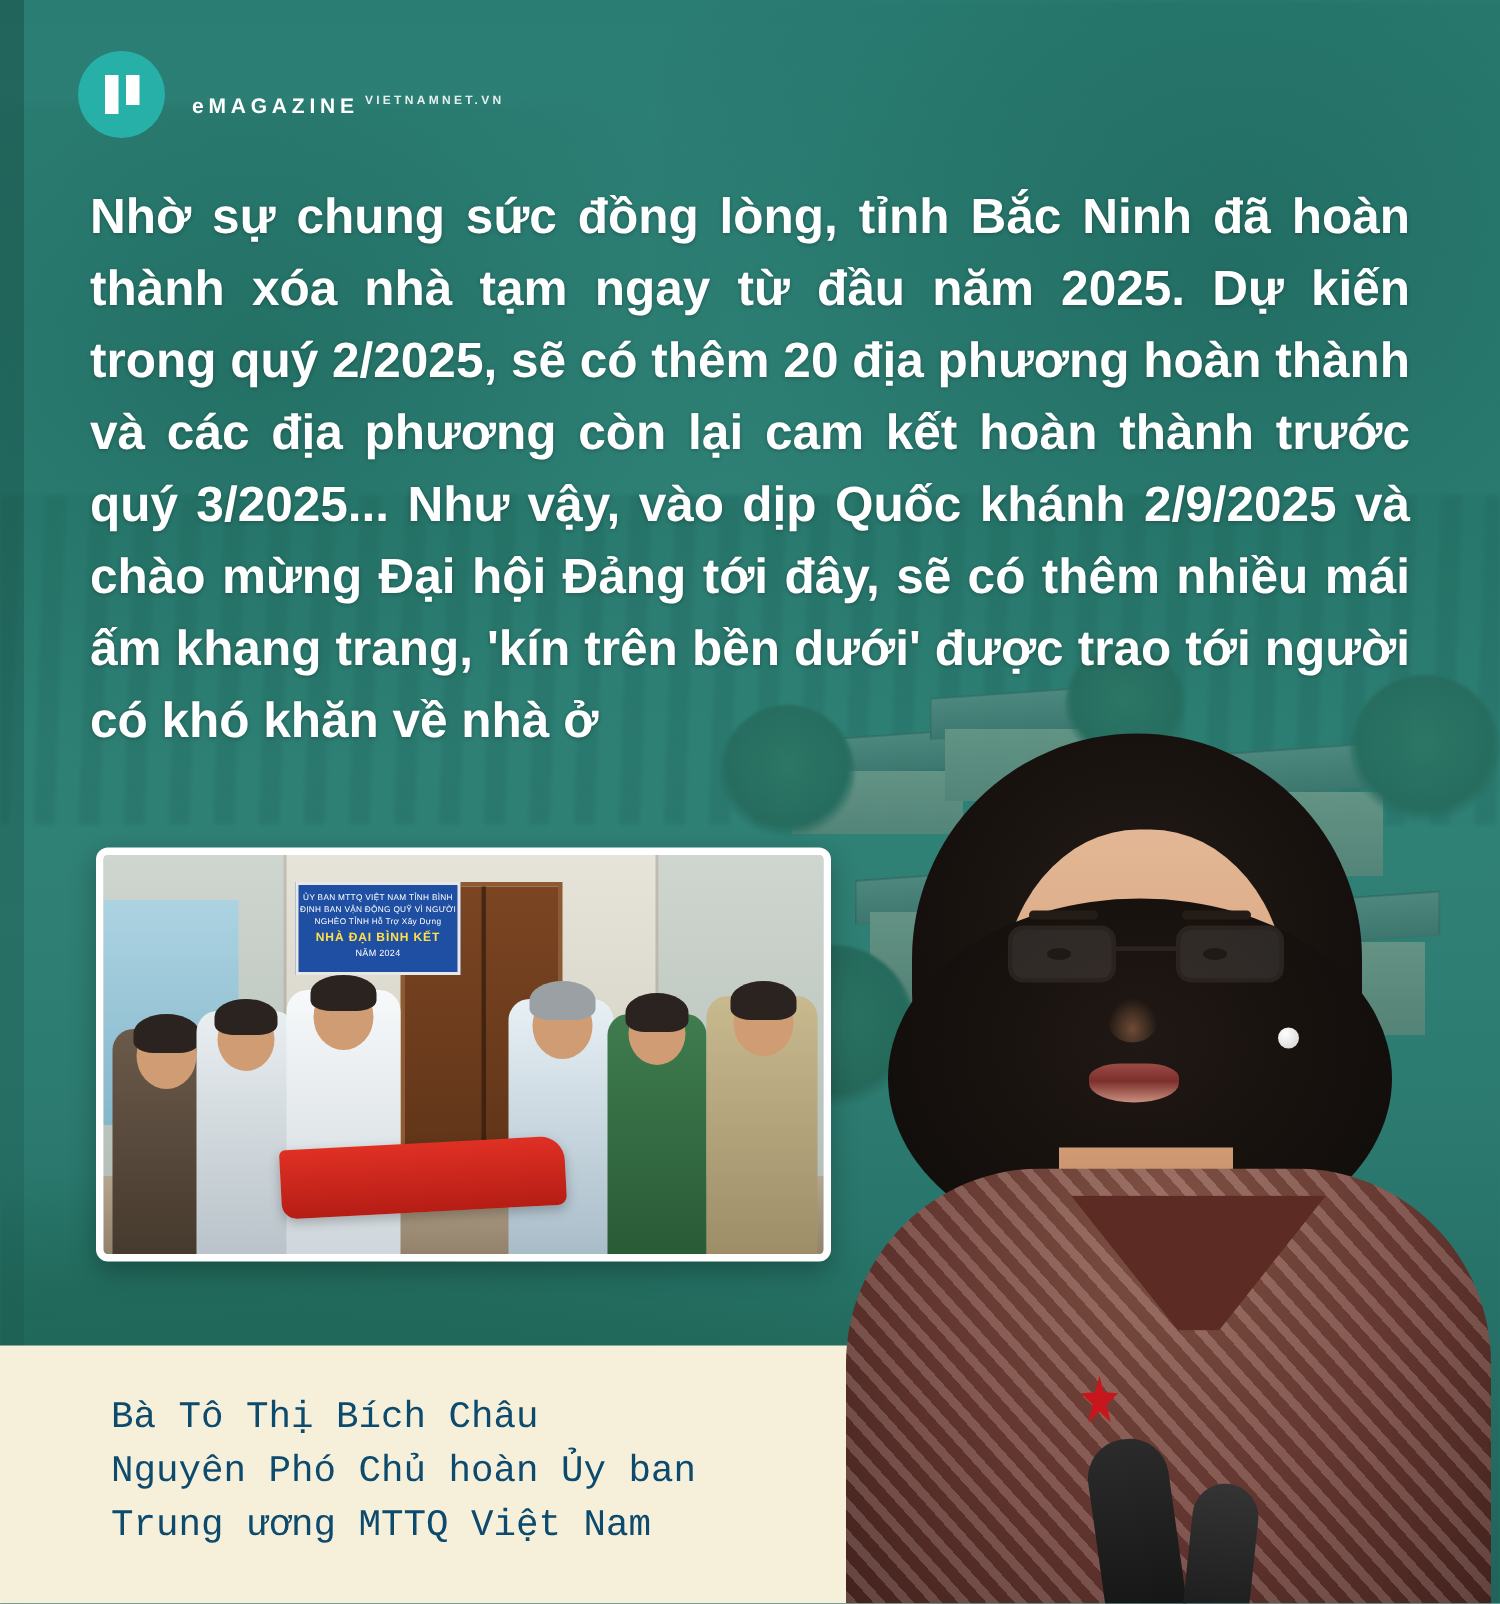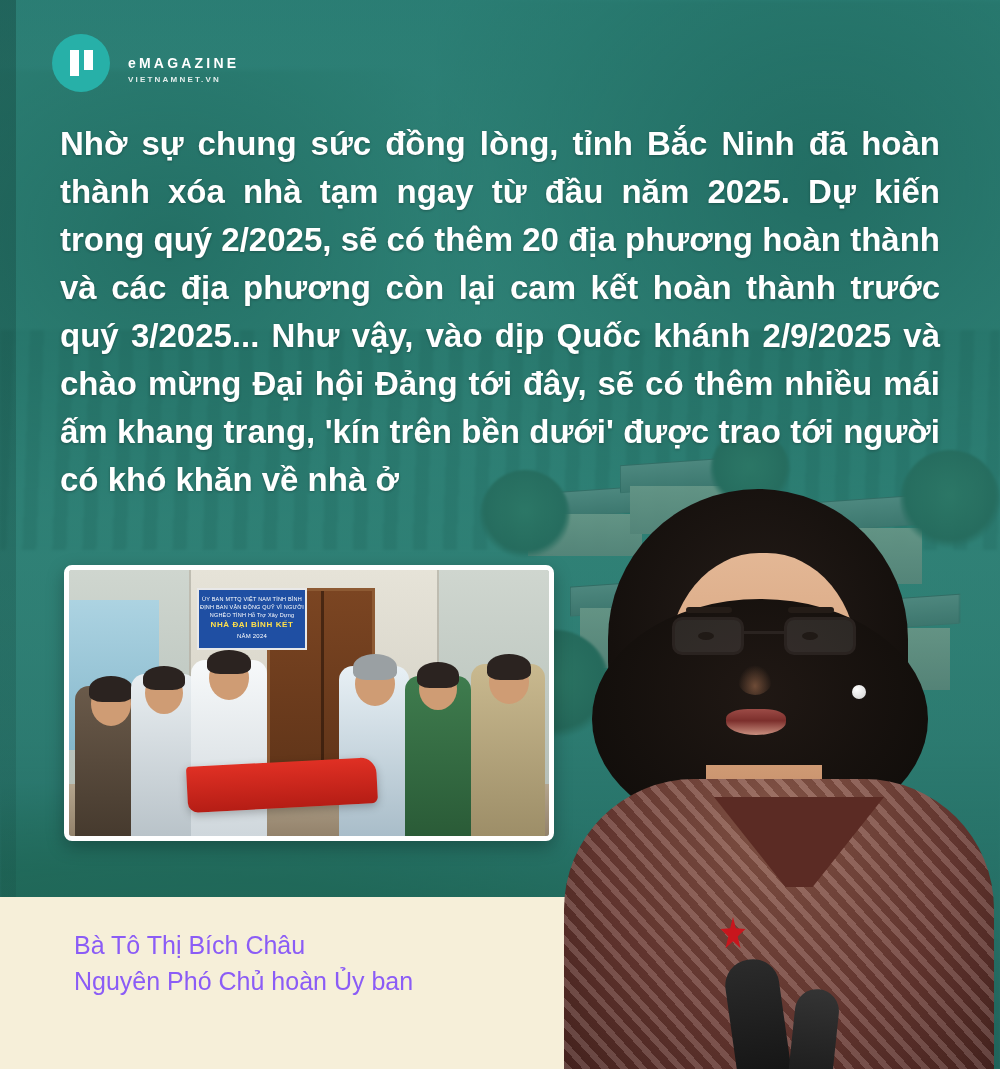--- a/index.html
+++ b/index.html
@@ -99,21 +99,21 @@
     width: 58px; height: 58px;
     border-radius: 50%;
     background: #27b0a8;
     display: flex; align-items: center; justify-content: center;
     gap: 5px;
   }
   .logo-bar {
     width: 9px; height: 26px; background: #ffffff;
   }
   .logo-bar.short { height: 20px; align-self: flex-start; margin-top: 16px; }
-  .brand { display: flex; flex-direction: column; gap: 4px; margin-top: 13px; }
+  .brand { display: flex; flex-direction: row; gap: 4px; margin-top: 13px; }
   .brand-title {
     color: #ffffff;
     font-size: 14px;
     letter-spacing: 3.2px;
     font-weight: 700;
   }
   .brand-sub {
     color: rgba(255,255,255,0.88);
     font-size: 8px;
     letter-spacing: 2.2px;
@@ -310,22 +310,22 @@
   .caption {
     position: absolute;
     left: 0; bottom: 0;
     width: 620px; height: 172px;
     background: #f6efd9;
     z-index: 5;
   }
   .caption-inner {
     position: absolute;
     left: 74px; top: 30px;
-    color: #8b5cf6;
-    font-family: Liberation Sans, sans-serif;
+    color: #0c4a6e;
+    font-family: Liberation Mono, monospace;
     font-size: 25px;
     line-height: 36px;
   }
 
   
   .edge-strip {
     position: absolute; left: 0; top: 0; width: 16px; height: 1069px;
     background: linear-gradient(180deg, rgba(20,70,62,0.45), rgba(20,70,62,0.15));
     z-index: 2;
   }
@@ -414,20 +414,21 @@
     <div class="head" style="left:420px; top:90px; width:40px; height:44px;"></div>
     <div class="hair" style="left:418px; top:84px; width:44px; height:26px;"></div>
 
     <div class="ip-banner"></div>
   </div>
 
   <div class="caption">
     <div class="caption-inner">
       <div>Bà Tô Thị Bích Châu</div>
       <div>Nguyên Phó Chủ hoàn Ủy ban</div>
+      <div>Trung ương MTTQ Việt Nam</div>
     </div>
   </div>
 
   <div class="portrait">
     <div class="p-hair"></div>
     <div class="p-face"></div>
     <div class="p-hair2"></div>
     <div class="p-brow" style="left:156px; top:118px;"></div>
     <div class="p-brow" style="left:258px; top:118px;"></div>
     <div class="p-glasses">

